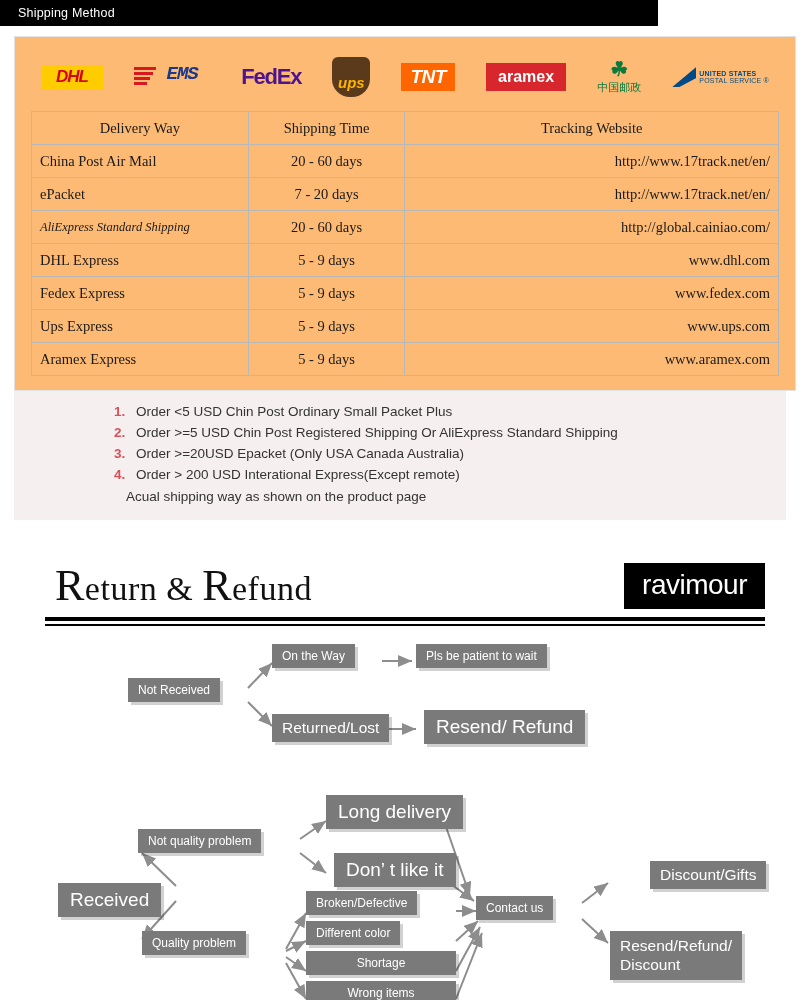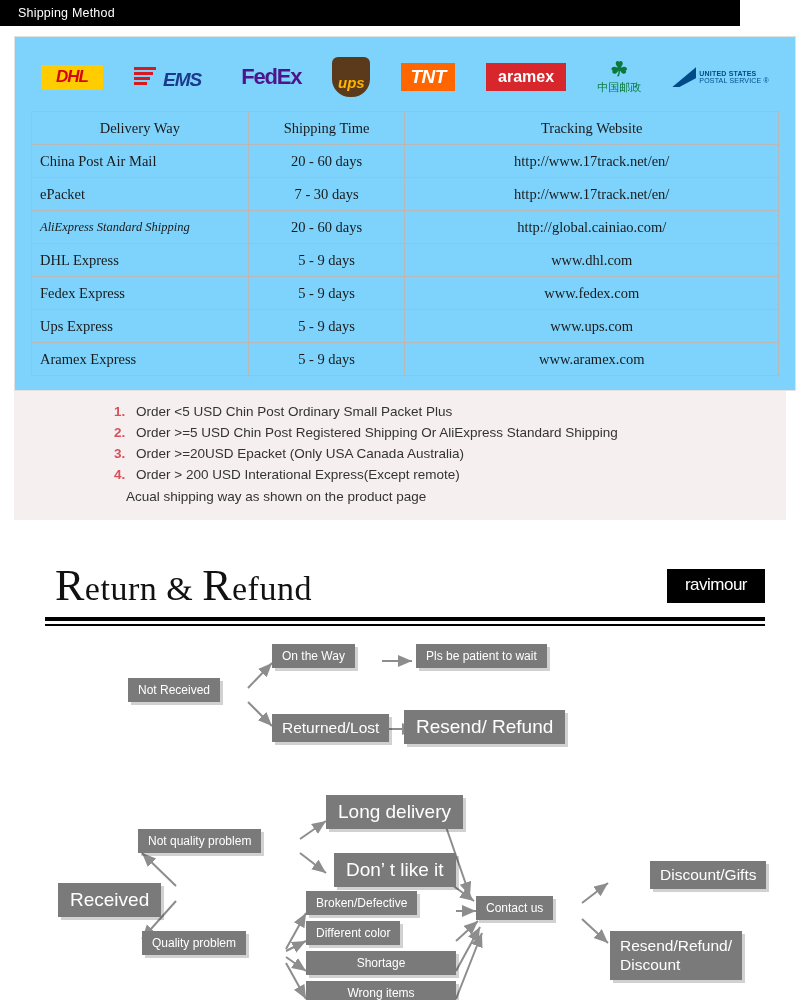--- a/index.html
+++ b/index.html
@@ -8,55 +8,55 @@
     width:800px; height:1000px;
     background:#ffffff;
     font-family:"Liberation Sans", sans-serif;
     color:#1a1a1a;
     position:relative;
     overflow:hidden;
   }
 
   
   .topbar{
-    width:740px; height:26px;
+    width:658px; height:26px;
     background:#000000;
     color:#ffffff;
     display:flex; align-items:center;
     padding-left:18px;
     font-size:12.5px;
     letter-spacing:.2px;
   }
 
   
   .ship-panel{
     margin:10px 4px 0 14px;
     border:1px solid #e2e2e2;
-    background:#7dd3fc;
+    background:#fdba74;
     padding:14px 16px 0 16px;
   }
   .carrier-row{
     display:flex; align-items:center; justify-content:space-between;
     padding:6px 10px 14px 10px;
     gap:6px;
   }
   .logo{ display:flex; align-items:center; justify-content:center; }
 
   
   .logo-dhl{
     background:#FFCC00; width:62px; height:25px;
     display:flex; align-items:center; justify-content:center;
     font-weight:bold; font-size:17px; font-style:italic;
     color:#D40511; letter-spacing:-1px;
     font-family:"Liberation Sans", sans-serif;
   }
   
   .logo-ems{
     width:76px; height:28px; position:relative;
-    display:flex; align-items:flex-end; justify-content:center;
+    display:flex; align-items:flex-start; justify-content:center;font-family:Liberation Mono, monospace;
   }
   .logo-ems .bars{
     position:absolute; left:0; top:4px; width:22px; height:19px;
   }
   .logo-ems .bars i{ display:block; height:3px; background:#D71920; margin-bottom:2px; }
   .logo-ems .bars i:nth-child(1){ width:22px; }
   .logo-ems .bars i:nth-child(2){ width:19px; }
   .logo-ems .bars i:nth-child(3){ width:16px; }
   .logo-ems .bars i:nth-child(4){ width:13px; }
   .logo-ems .txt{
@@ -115,21 +115,21 @@
     font-size:14.5px;
   }
   table.ship-table td{
     border:1px solid #b8b8b8;
     height:33px;
     padding:2px 8px;
     vertical-align:middle;
   }
   .col-way{ width:29%; }
   .col-time{ width:21%; text-align:center; }
-  .col-site{ width:50%; text-align:center; }
+  .col-site{ width:50%; text-align:right; }
   table.ship-table tr.head td{ text-align:center; }
   td.italic-small{ font-style:italic; font-size:12.5px; }
 
   
   .notes{
     background:#f6eff0;
     margin:0 14px;
     padding:10px 0 16px 0;
     font-size:13.5px;
     color:#333;
@@ -146,21 +146,21 @@
     padding:0 35px 0 55px;
   }
   .rr-title{
     font-family:"Liberation Serif", serif;
     font-size:34px; color:#111;
     letter-spacing:.5px;
   }
   .rr-title .cap{ font-size:44px; }
   .brand-badge{
     background:#000; color:#fff;
-    font-size:17px; letter-spacing:-.5px;
+    font-size:28px; letter-spacing:-.5px;
     padding:6px 18px 8px 18px;
     font-family:"Liberation Sans", sans-serif;
   }
   .rr-rule{
     height:4px; background:#000;
     margin:6px 35px 0 45px;
   }
   .rr-rule.thin{ height:2px; margin-top:3px; }
 
   
@@ -242,21 +242,21 @@
         <td class="col-time">Shipping Time</td>
         <td class="col-site">Tracking Website</td>
       </tr>
       <tr>
         <td class="col-way">China Post Air Mail</td>
         <td class="col-time">20 - 60 days</td>
         <td class="col-site">http://www.17track.net/en/</td>
       </tr>
       <tr>
         <td class="col-way">ePacket</td>
-        <td class="col-time">7 - 30 days</td>
+        <td class="col-time">7 - 20 days</td>
         <td class="col-site">http://www.17track.net/en/</td>
       </tr>
       <tr>
         <td class="col-way italic-small">AliExpress Standard Shipping</td>
         <td class="col-time">20 - 60 days</td>
         <td class="col-site">http://global.cainiao.com/</td>
       </tr>
       <tr>
         <td class="col-way">DHL Express</td>
         <td class="col-time">5 - 9 days</td>
@@ -323,21 +323,21 @@
     <path d="M248,62 L272,37" stroke="#8d8d8d" stroke-width="2" fill="none" marker-end="url(#ah)"></path>
     <path d="M248,76 L272,100" stroke="#8d8d8d" stroke-width="2" fill="none" marker-end="url(#ah)"></path>
     <path d="M382,35 L412,35" stroke="#8d8d8d" stroke-width="2" fill="none" marker-end="url(#ah)"></path>
     <path d="M386,103 L416,103" stroke="#8d8d8d" stroke-width="2" fill="none" marker-end="url(#ah)"></path>
   </svg>
 
   <div class="box med" style="left:128px; top:52px;">Not Received</div>
   <div class="box med" style="left:272px; top:18px;">On the Way</div>
   <div class="box" style="left:272px; top:88px;">Returned/Lost</div>
   <div class="box med" style="left:416px; top:18px;">Pls be patient to wait</div>
-  <div class="box big" style="left:404px; top:84px;">Resend/ Refund</div>
+  <div class="box big" style="left:424px; top:84px;">Resend/ Refund</div>
 </div>
 
 <div class="flow" style="height:250px; margin-top:30px;">
   <svg width="800" height="250" style="position:absolute;left:0;top:0;">
     <defs>
       <marker id="ah2" markerWidth="8" markerHeight="8" refX="7" refY="3" orient="auto">
         <path d="M0,0 L7,3 L0,6 z" fill="#8d8d8d"></path>
       </marker>
     </defs>
 

